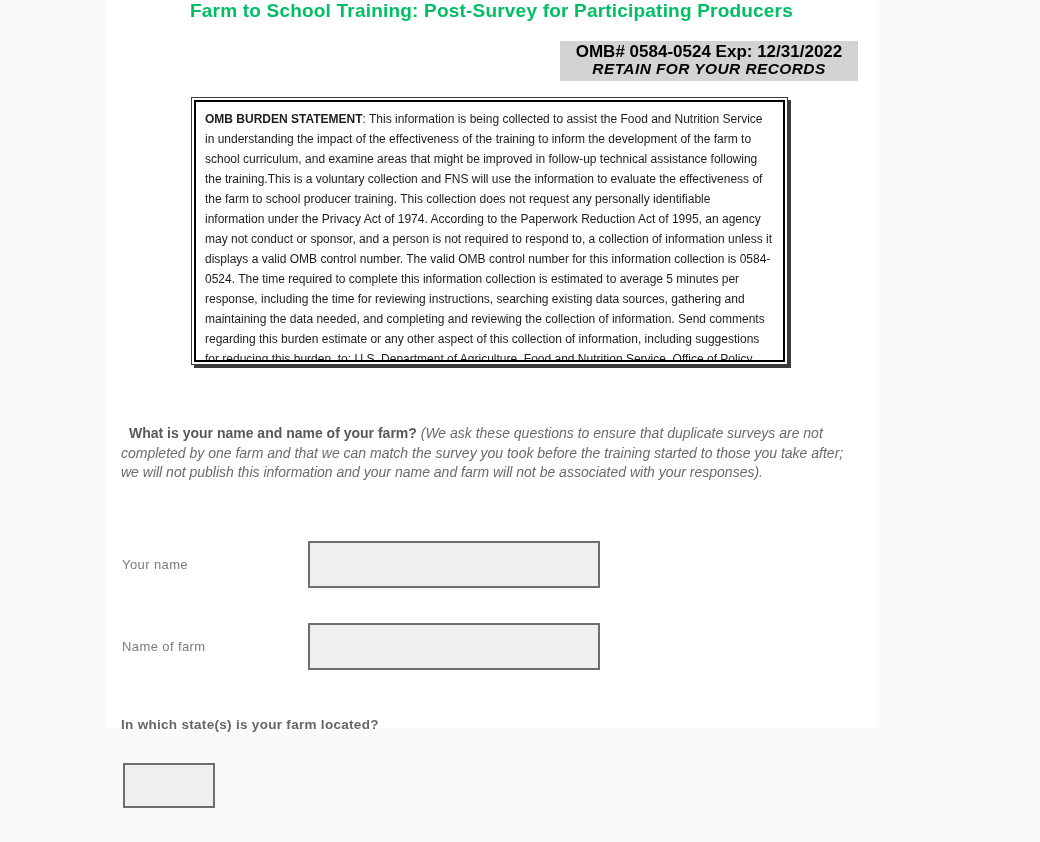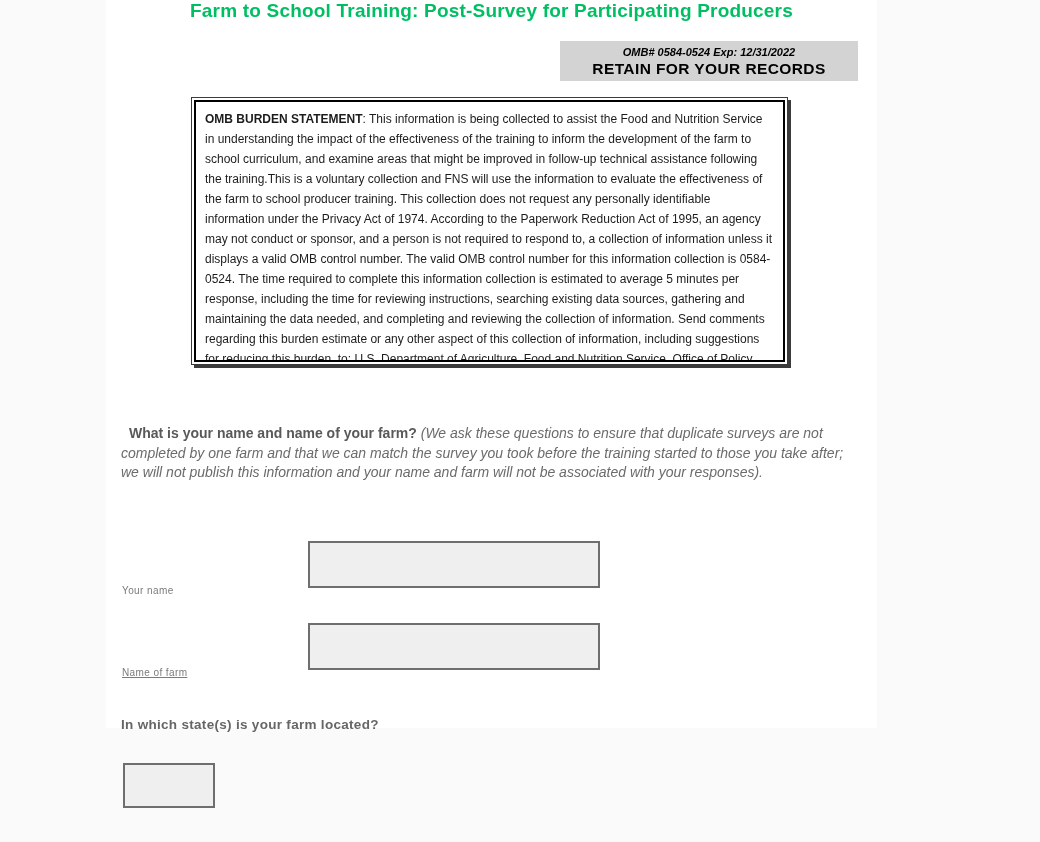--- a/index.html
+++ b/index.html
@@ -32,30 +32,30 @@
     left: 454px; top: 41px;
     width: 298px; height: 40px;
     background: #d3d3d3;
     display: flex;
     flex-direction: column;
     align-items: center;
     justify-content: center;
     color: #000;
   }
   .omb-banner .line1 {
-    font-size: 11px;
+    font-size: 17px;
     font-weight: bold;
     line-height: 14px;
-    font-style: italic;
   }
   .omb-banner .line2 {
     font-size: 15.5px;
     font-weight: bold;
     letter-spacing: 0.4px;
     line-height: 19px;
+    font-style: italic;
   }
   .burden-outer {
     position: absolute;
     left: 85px; top: 97px;
     width: 597px;
     border: 1px solid #3b3b3b;
     box-shadow: 3px 3px 0 0 #3b3b3b;
     padding: 2px;
     background: #ffffff;
   }
@@ -81,24 +81,23 @@
     color: #595959;
     margin-left: 8px;
   }
   .q-name .q-italic {
     font-style: italic;
     color: #6b6b6b;
   }
   .field-label {
     position: absolute;
     left: 16px;
-    font-size: 10px;
+    font-size: 13px;
     letter-spacing: 0.4px;
     color: #7b7b7b;
-    margin-top: 28px;
   }
   .text-input {
     position: absolute;
     left: 202px;
     width: 292px;
     height: 47px;
     background: #efefef;
     border: 2px solid #6e6e6e;
     font-size: 14px;
     color: #333;
@@ -141,20 +140,20 @@
 
   <div class="burden-outer">
     <div class="burden-inner"><b>OMB BURDEN STATEMENT</b><span>: This information is being collected to assist the Food and Nutrition Service in understanding the impact of the effectiveness of the training to inform the development of the farm to school curriculum, and examine areas that might be improved in follow-up technical assistance following the training.This is a voluntary collection and FNS will use the information to evaluate the effectiveness of the farm to school producer training. This collection does not request any personally identifiable information under the Privacy Act of 1974. According to the Paperwork Reduction Act of 1995, an agency may not conduct or sponsor, and a person is not required to respond to, a collection of information unless it displays a valid OMB control number.  The valid OMB control number for this information collection is 0584-0524.  The time required to complete this information collection is estimated to average 5 minutes per response, including the time for reviewing instructions, searching existing data sources, gathering and maintaining the data needed, and completing and reviewing the collection of information. Send comments regarding this burden estimate or any other aspect of this collection of information, including suggestions for reducing this burden, to:  U.S. Department of Agriculture, Food and Nutrition Service, Office of Policy Support, 3101 Park Center Drive, Room 1014, Alexandria, VA 22302 ATTN:  PRA (0584-0613).</span></div>
   </div>
 
   <p class="q-name"><span class="q-bold">What is your name and name of your farm? </span><span class="q-italic">(We ask these questions to ensure that duplicate surveys are not completed by one farm and that we can match the survey you took before the training started to those you take after; we will not publish this information and your name and farm will not be associated with your responses).</span></p>
 
   <label class="field-label" style="top: 557px;">Your name</label>
   <input class="text-input" style="top: 541px;" type="text" value="">
 
-  <label class="field-label" style="top: 639px; text-decoration: underline;">Name of farm</label>
+  <label class="field-label" style="top: 639px;">Name of farm</label>
   <input class="text-input" style="top: 623px;" type="text" value="">
 
   <div class="q-state">In which state(s) is your farm located?</div>
 
   <input class="state-input" type="text" value="" style="">
 
 </div>
 
 </body></html>

